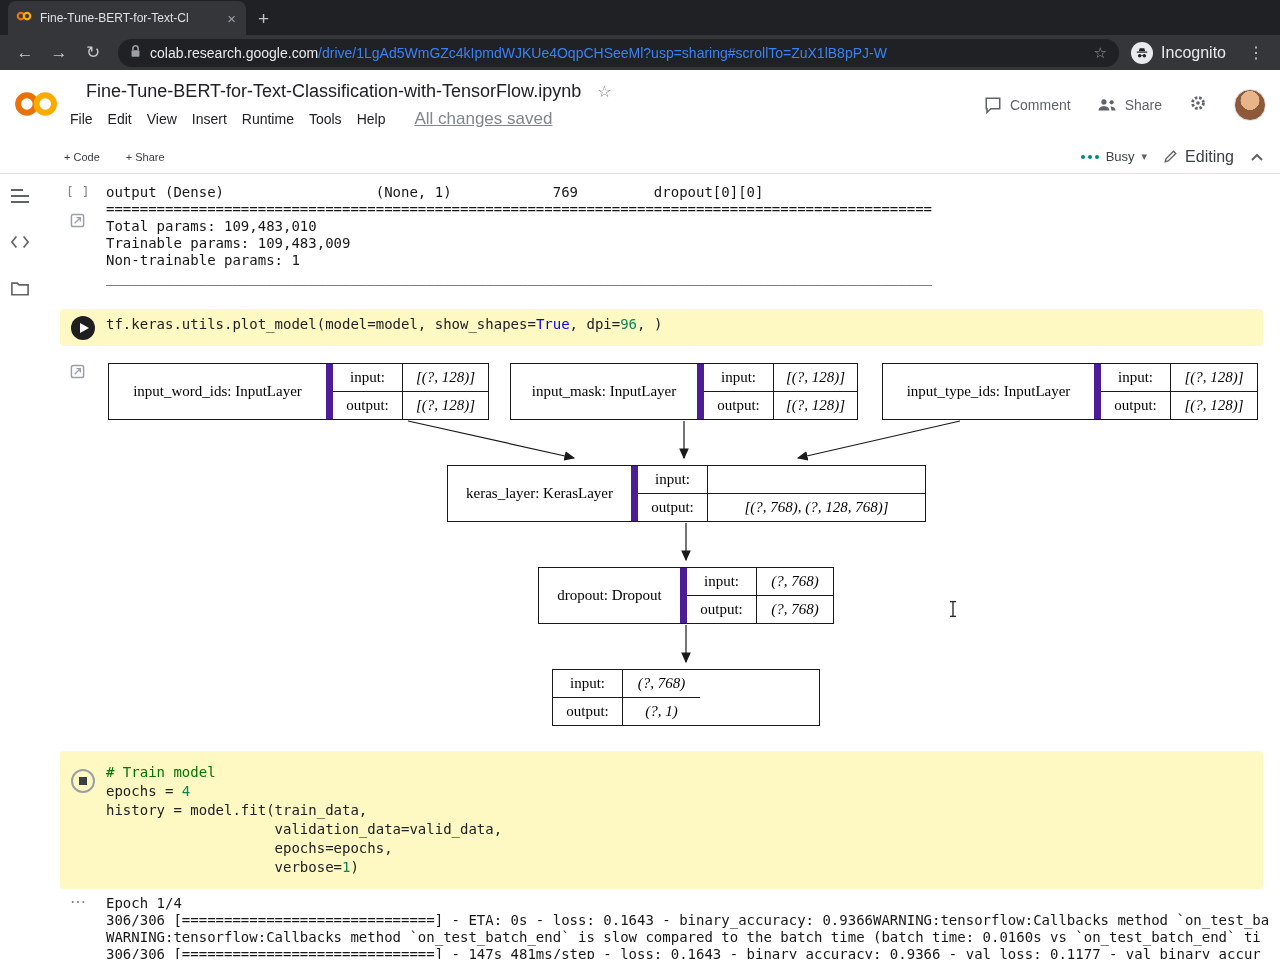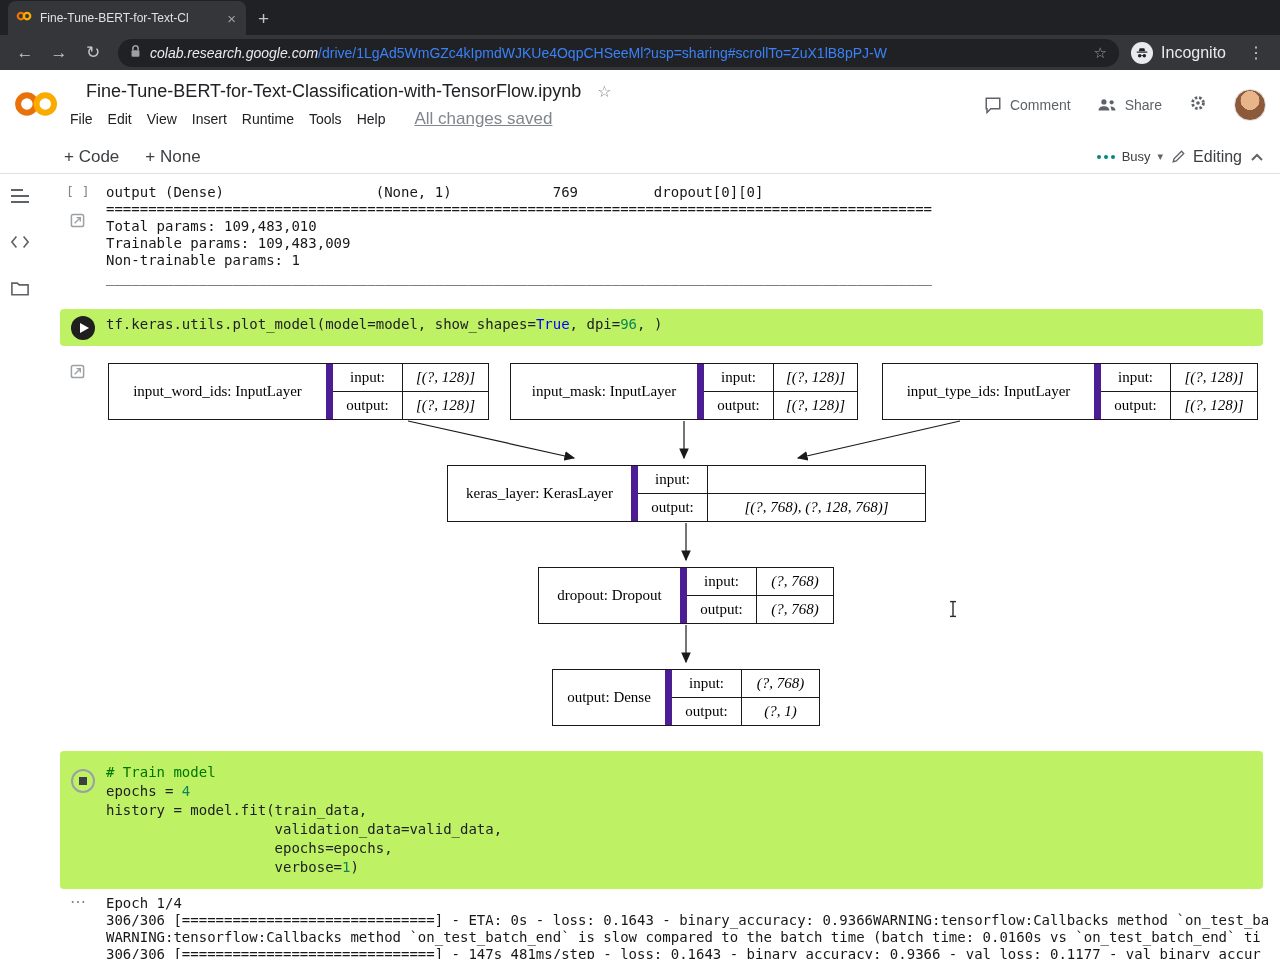--- a/index.html
+++ b/index.html
@@ -13,21 +13,21 @@
          display:flex; align-items:center; padding:0 8px; gap:8px; }
   .tab-title { color:#dee1e6; font-size:12px; white-space:nowrap; overflow:hidden; flex:1; }
   .tab-close { color:#9aa0a6; font-size:15px; line-height:1; padding:0 2px; cursor:default; }
   .newtab { color:#c0c3c7; font-size:19px; margin:0 0 5px 12px; }
 
   .navbar { height:35px; background:#35363a; display:flex; align-items:center; padding:0 10px; gap:4px; }
   .nav-icon { color:#c6c9cc; font-size:17px; width:30px; text-align:center; }
   .omnibox { flex:1; height:28px; background:#202124; border-radius:14px; display:flex;
              align-items:center; padding:0 12px; gap:9px; margin:0 6px; min-width:0; }
   .url { font-size:14px; white-space:nowrap; overflow:hidden; flex:1; }
-  .url .domain { color:#e8eaed;font-style:italic; }
+  .url .domain { color:#e8eaed; }
   .url .path { color:#3b82f6; }
   .omni-star { color:#9aa0a6; font-size:15px; }
   .incognito { display:flex; align-items:center; gap:8px; padding:2px 12px 2px 2px; }
   .incog-circle { width:22px; height:22px; border-radius:50%; background:#e8eaed;
                   display:flex; align-items:center; justify-content:center; }
   .incog-label { color:#e8eaed; font-size:16px; }
   .kebab { color:#c6c9cc; font-size:16px; padding:0 6px; }
 
   
   .colab-header { height:70px; background:#fff; display:flex; align-items:center; padding:0 14px; position:relative; }
@@ -41,42 +41,42 @@
   .save-status { margin-left:14px; font-size:17px; color:#80868b; text-decoration:underline; }
   .header-right { position:absolute; right:14px; top:0; height:70px; display:flex; align-items:center; gap:26px; }
   .hdr-btn { display:flex; align-items:center; gap:8px; color:#5f6368; font-size:14px; }
   .avatar { width:32px; height:32px; border-radius:50%;
             background:radial-gradient(circle at 50% 35%, #e8b48a 0 38%, #8c5a3a 39% 100%);
             border:1px solid #e0e0e0; }
 
   
   .nb-toolbar { height:34px; border-bottom:1px solid #e0e0e0; display:flex; align-items:center;
                 padding:0 16px 0 64px; background:#fff; }
-  .add-btn { display:flex; align-items:center; gap:7px; color:#3c4043; font-size:17px; margin-right:26px; }
-  .tb-right { margin-left:auto; display:flex; align-items:center; gap:8px; }
+  .add-btn { display:flex; align-items:center; gap:7px; color:#3c4043; font-size:11px; margin-right:26px; }
+  .tb-right { margin-left:auto; display:flex; align-items:center; gap:16px; }
   .busy { display:flex; align-items:center; gap:7px; color:#3c4043; font-size:13px; }
   .dots { display:flex; gap:3px; }
   .dot { width:4px; height:4px; border-radius:50%; background:#00897b; }
   .drop { color:#5f6368; font-size:11px; }
   .editing { display:flex; align-items:center; gap:7px; color:#3c4043; font-size:16px; }
 
   
   .content { position:relative; height:785px; overflow:hidden; background:#fff; }
   .rail { position:absolute; left:0; top:0; width:40px; height:100%; background:#fff; }
   .rail-icon { width:40px; height:36px; display:flex; align-items:center; justify-content:center; color:#5f6368; }
   .notebook { margin-left:40px; position:relative; height:100%; overflow:hidden; }
 
   .row { display:flex; margin-left:20px; }
   .gutter { width:46px; flex:none; display:flex; flex-direction:column; align-items:flex-start; }
   .bracket { font-family:"DejaVu Sans Mono", monospace; font-size:13px; color:#80868b; padding-left:6px; }
   .out-icon { margin:14px 0 0 10px; }
   .mono-out { font-family:"DejaVu Sans Mono", monospace; font-size:14px; line-height:17px;
               white-space:pre; color:#171717; overflow:hidden; flex:1; }
 
-  .code-cell { display:flex; background:#bef264; border-radius:4px; margin-left:20px; margin-right:17px; padding:4px 0 6px 0; }
+  .code-cell { display:flex; background:#fef9c3; border-radius:4px; margin-left:20px; margin-right:17px; padding:4px 0 6px 0; }
   .cell-gutter { width:46px; flex:none; display:flex; justify-content:center; align-items:flex-start; padding-top:3px; }
   .run-btn { width:24px; height:24px; border-radius:50%; background:#1f1f1f; display:flex;
              align-items:center; justify-content:center; }
   .play-tri { width:0; height:0; border-left:9px solid #fff; border-top:5.5px solid transparent;
               border-bottom:5.5px solid transparent; margin-left:3px; }
   .run-busy { width:24px; height:24px; border-radius:50%; border:2px solid #9aa0a6; position:relative; }
   .run-busy::after { content:""; position:absolute; left:6px; top:6px; width:8px; height:8px; background:#3c4043; }
   .code { font-family:"DejaVu Sans Mono", monospace; font-size:14px; line-height:19px;
           white-space:pre; color:#202124; padding-top:2px; overflow:hidden; }
   .tok-plain { color:#202124; }
@@ -192,21 +192,21 @@
           <circle cx="12" cy="12" r="6.5" fill="none" stroke="#5f6368" stroke-width="3.4" stroke-dasharray="3 2.2"></circle>
           <circle cx="12" cy="12" r="2.2" fill="#5f6368"></circle>
         </svg>
       </span>
       <span class="avatar"></span>
     </div>
   </div>
 
   <div class="nb-toolbar">
     <span class="add-btn">+ Code</span>
-    <span class="add-btn">+ None</span>
+    <span class="add-btn">+ Share</span>
     <div class="tb-right">
       <span class="busy">
         <span class="dots">
             <span class="dot"></span>
             <span class="dot"></span>
             <span class="dot"></span>
           </span>
         <span>Busy</span>
         <span class="drop">▾</span>
       </span>
@@ -353,21 +353,20 @@
                   <div class="dval" style="width:76px">(?, 768)</div>
                 </div>
               <div class="dio-row">
                   <div class="dlabel">output:</div>
                   <div class="dval" style="width:76px">(?, 768)</div>
                 </div>
             </div>
           </div>
 
           <div class="dnode" style="left:446px; top:313px; width:268px;">
-            <div class="dname">output: Dense</div>
             <div class="dio">
               <div class="dio-row">
                   <div class="dlabel">input:</div>
                   <div class="dval" style="width:77px">(?, 768)</div>
                 </div>
               <div class="dio-row">
                   <div class="dlabel">output:</div>
                   <div class="dval" style="width:77px">(?, 1)</div>
                 </div>
             </div>

